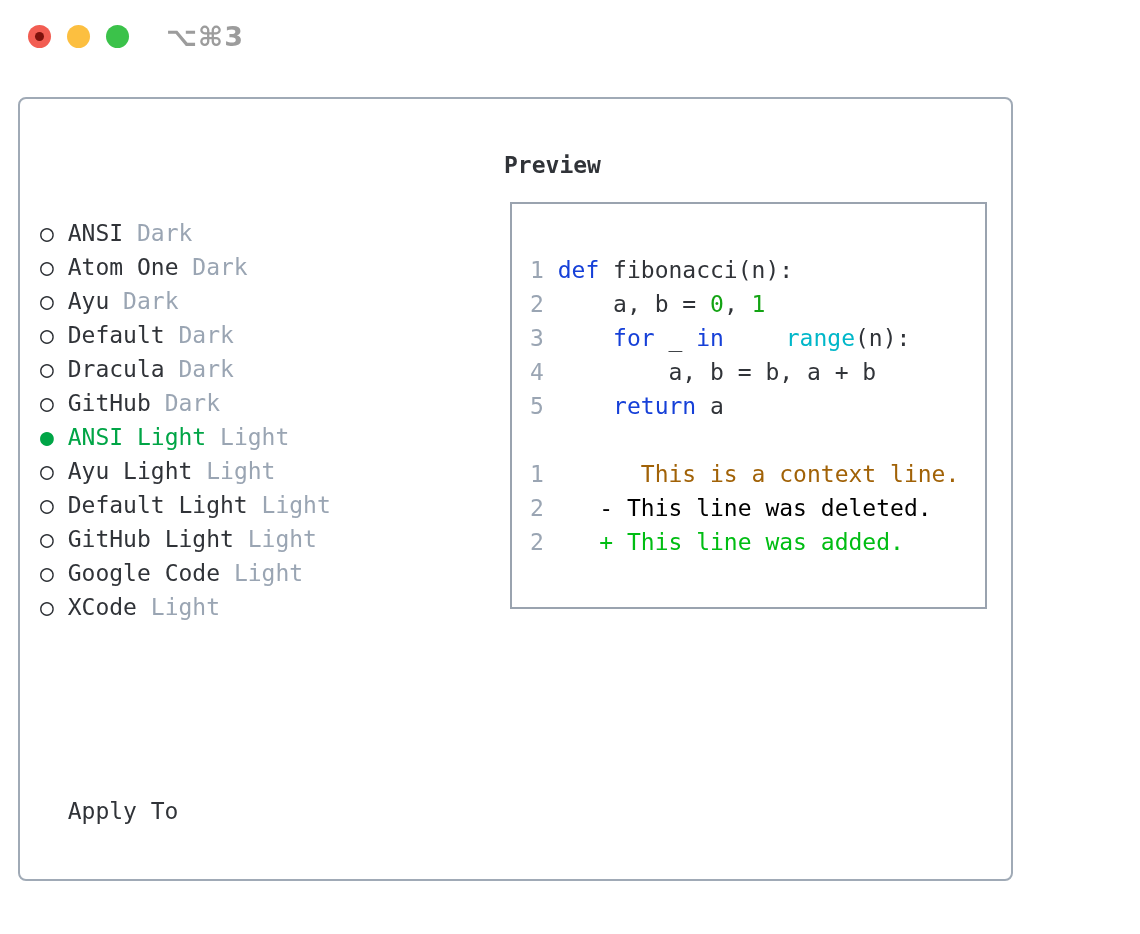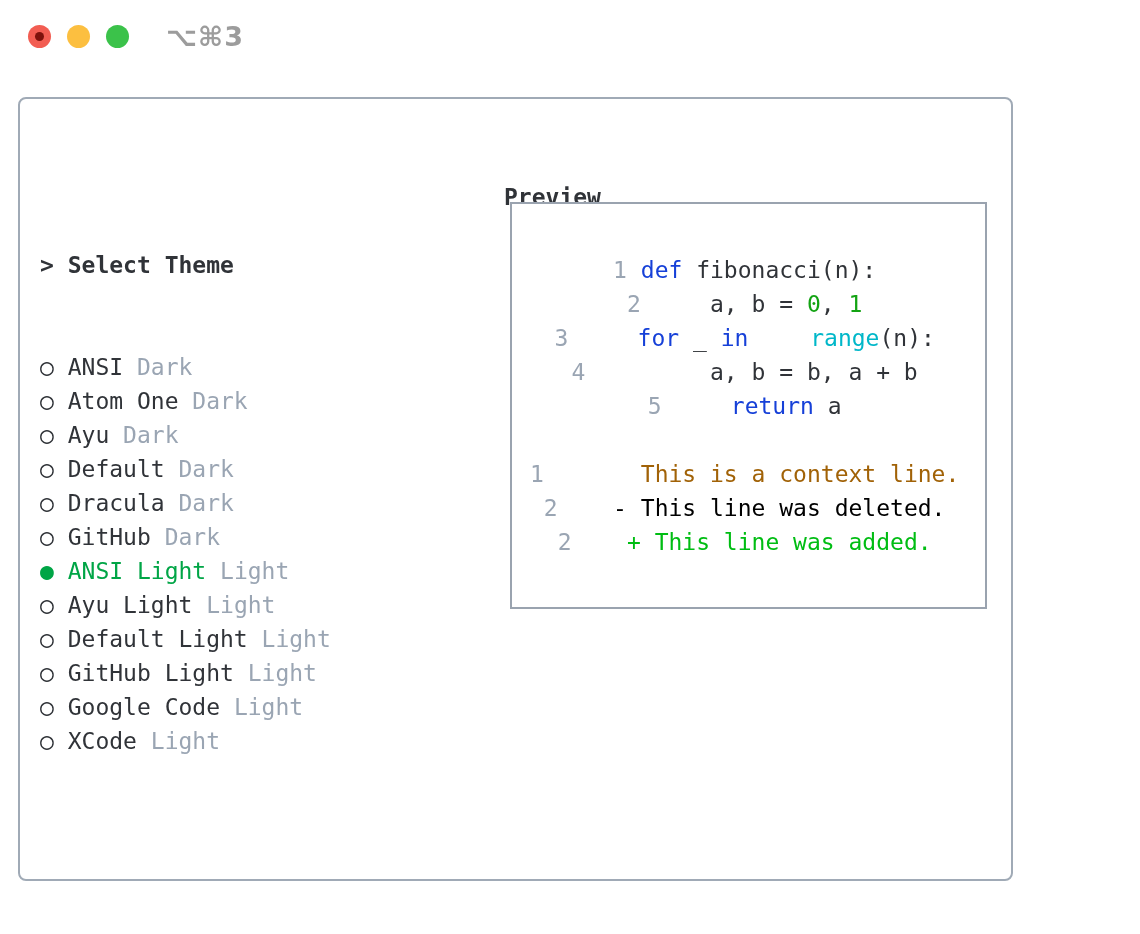--- a/index.html
+++ b/index.html
@@ -27,34 +27,34 @@
   }
 
   
   .panel{
     position:absolute;left:18px;top:97px;width:995px;height:784px;
     border:2px solid #a0aab6;border-radius:8px;box-sizing:border-box;
     background:#ffffff;
   }
 
   .mono{font-size:23px;line-height:34px;white-space:pre;color:#303338;}
-  .bold{font-weight:bold;margin-top:32px;}
+  .bold{font-weight:bold;}
 
   
   .left-col{position:absolute;left:20px;top:49px;}
   .row{height:34px;}
   .muted{color:#9aa5b3;}
   .marker{color:#303338;}
   .row.selected .marker,.row.selected .name{color:#00a546;}
 
   
   .preview-title{position:absolute;left:484px;top:49px;}
   .preview-box{
     position:absolute;left:490px;top:103px;width:477px;height:407px;
-    border:2px solid #9aa3af;box-sizing:border-box;background:#ffffff;text-align:center;
+    border:2px solid #9aa3af;box-sizing:border-box;background:#ffffff;
   }
   .code{position:absolute;left:18px;top:49px;}
   .ln{color:#9aa5b3;}
   .c-fg{color:#303338;}
   .c-kw{color:#1640d8;}
   .c-fn{color:#00b7c9;margin-left:48px;}
   .c-num{color:#13a313;}
   .c-ctx{color:#a16207;}
   .c-del{color:#000000;}
   .c-add{color:#00bd13;margin-top:47px;}
@@ -69,21 +69,20 @@
         <div class="dot"></div>
       </div>
     <div class="light light-yellow"></div>
     <div class="light light-green"></div>
     <div class="shortcut">⌥⌘3</div>
   </div>
 
   <div class="panel">
 
     <div class="left-col mono">
-      <div class="row bold"><span id="hdr-prompt">&gt; </span><span>Select Theme</span></div>
       <div id="theme-rows"><div class="row"><span class="marker">○ </span><span class="name">ANSI </span><span class="muted">Dark</span></div><div class="row"><span class="marker">○ </span><span class="name">Atom One </span><span class="muted">Dark</span></div><div class="row"><span class="marker">○ </span><span class="name">Ayu </span><span class="muted">Dark</span></div><div class="row"><span class="marker">○ </span><span class="name">Default </span><span class="muted">Dark</span></div><div class="row"><span class="marker">○ </span><span class="name">Dracula </span><span class="muted">Dark</span></div><div class="row"><span class="marker">○ </span><span class="name">GitHub </span><span class="muted">Dark</span></div><div class="row selected"><span class="marker">● </span><span class="name">ANSI Light </span><span class="muted">Light</span></div><div class="row"><span class="marker">○ </span><span class="name">Ayu Light </span><span class="muted">Light</span></div><div class="row"><span class="marker">○ </span><span class="name">Default Light </span><span class="muted">Light</span></div><div class="row"><span class="marker">○ </span><span class="name">GitHub Light </span><span class="muted">Light</span></div><div class="row"><span class="marker">○ </span><span class="name">Google Code </span><span class="muted">Light</span></div><div class="row"><span class="marker">○ </span><span class="name">XCode </span><span class="muted">Light</span></div></div>
       <div class="row"></div>
       <div class="row"><span id="apply-title">  Apply To</span></div>
       
       
       
     </div>
 
     <div class="preview-title mono bold">Preview</div>
 

